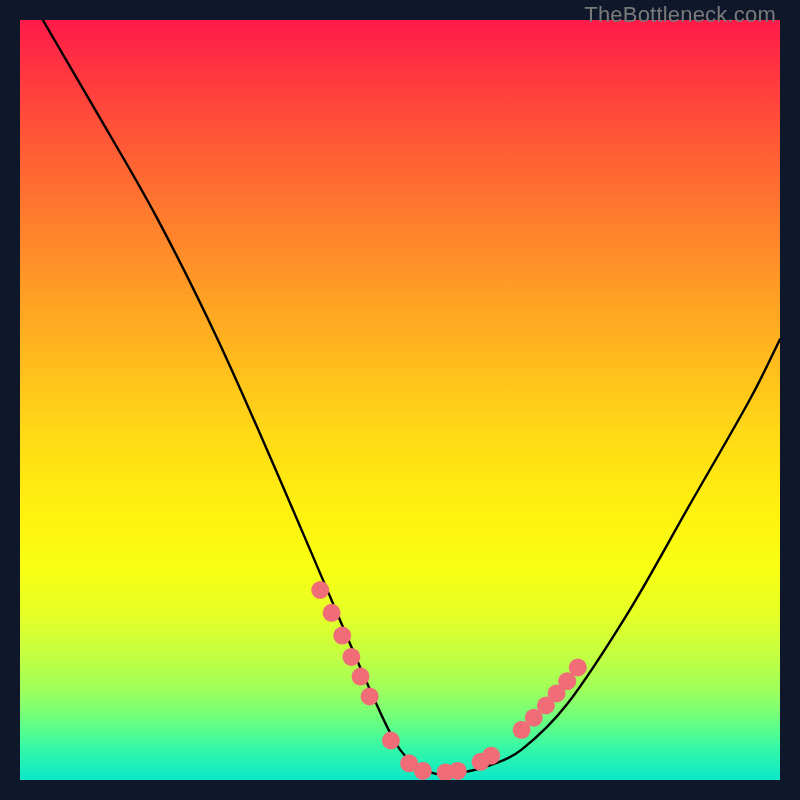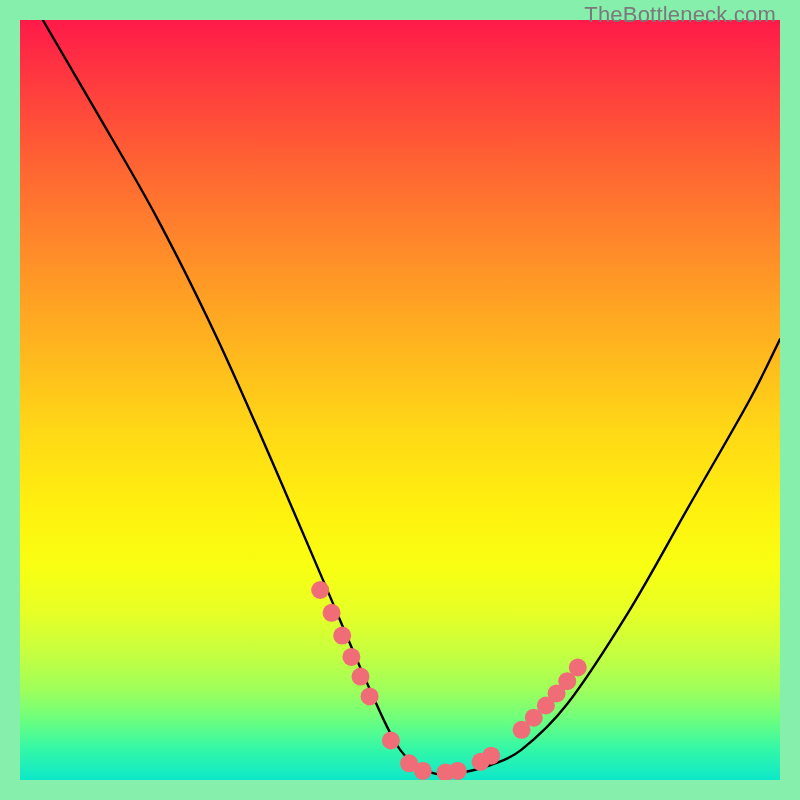--- a/index.html
+++ b/index.html
@@ -1,21 +1,21 @@
 <!DOCTYPE html>
 <html><head>
 <meta charset="utf-8">
 <style>
   * { margin: 0; padding: 0; box-sizing: border-box; }
   html, body { width: 800px; height: 800px; overflow: hidden; background: #000; }
   .frame {
     position: absolute;
     left: 0; top: 0;
     width: 800px; height: 800px;
-    background: #86efac;
+    background: #0f172a;
   }
   .plot-area {
     position: absolute;
     left: 20px; top: 20px;
     width: 760px; height: 760px;
     background: linear-gradient(to bottom,
       #ff1a49 0%,
       #ff3a3f 8%,
       #ff6034 18%,
       #ff8a2a 30%,

